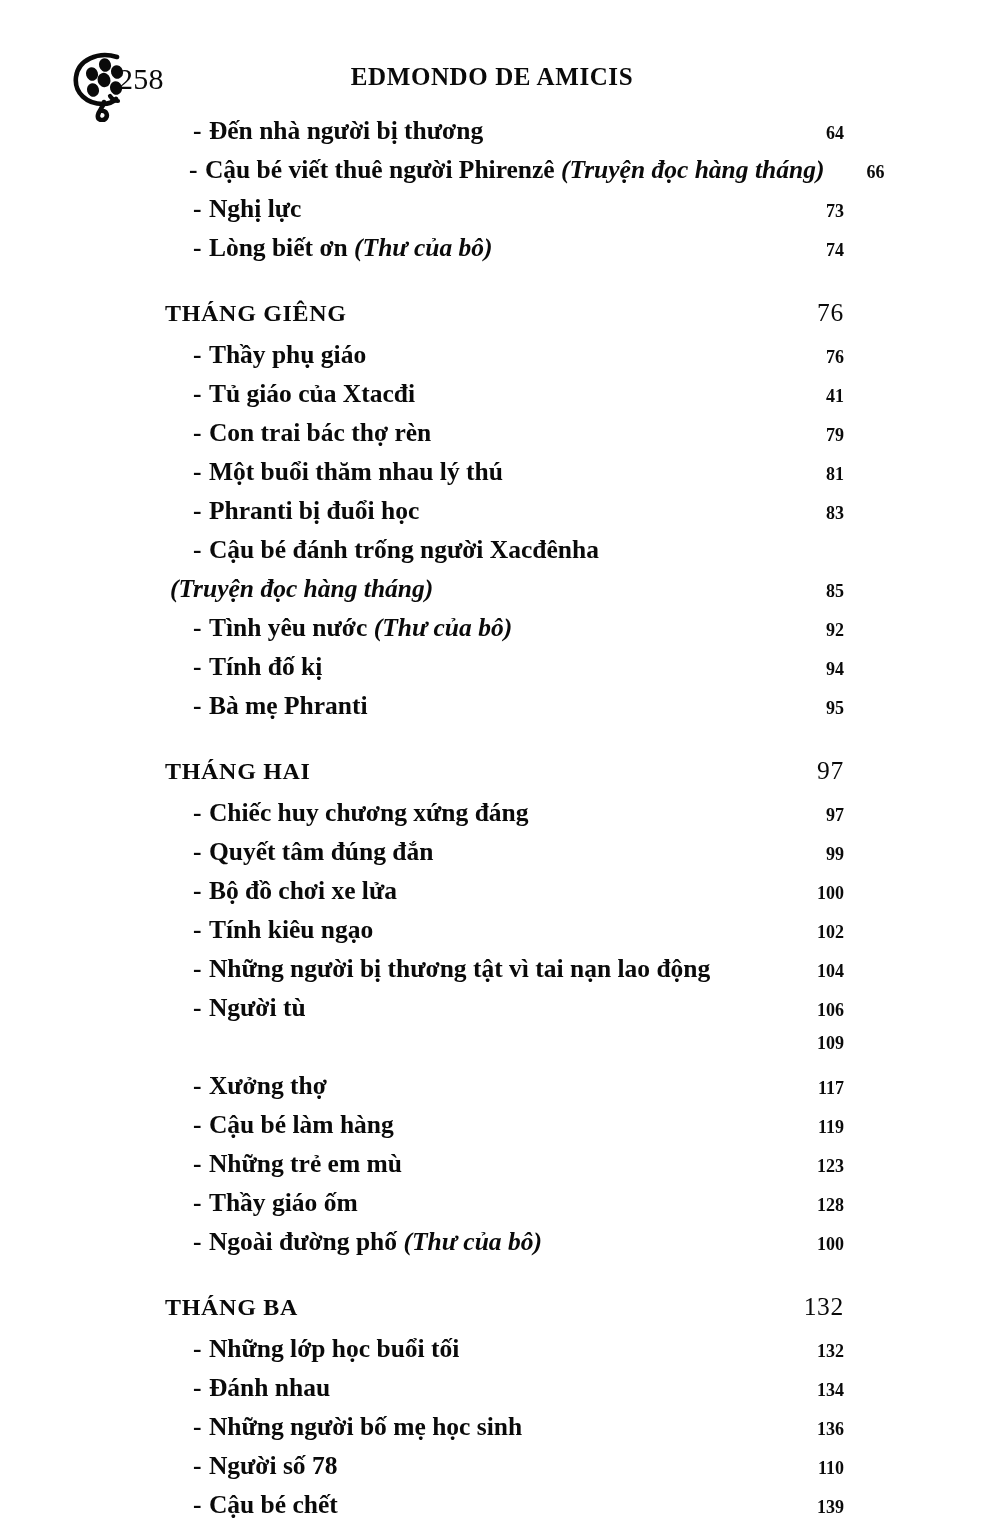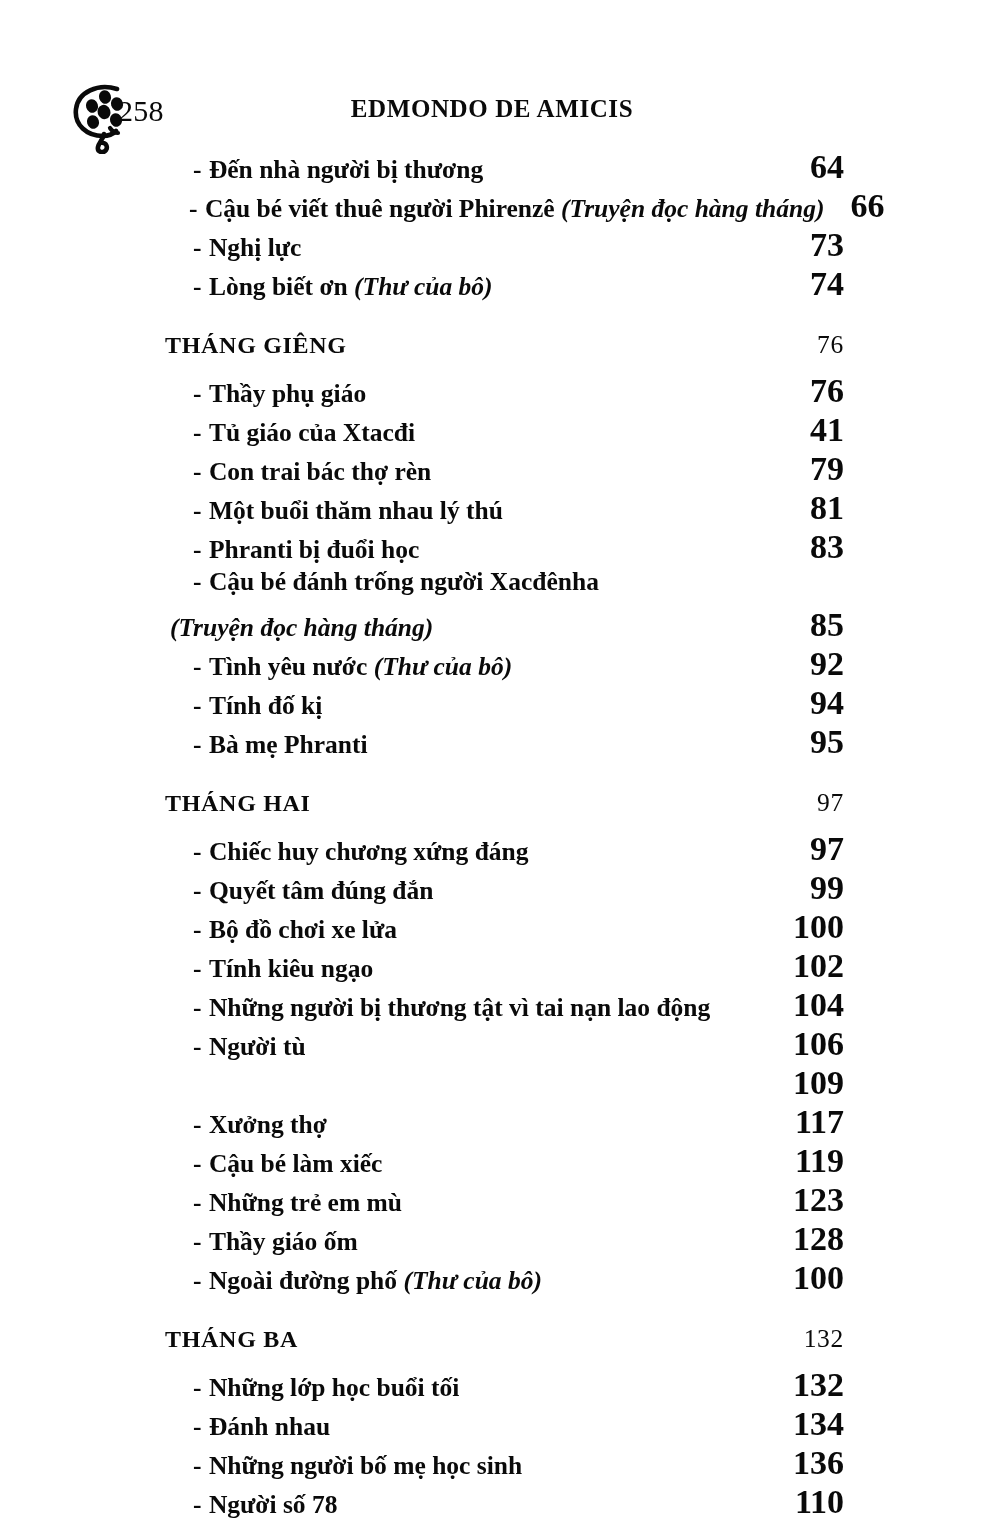--- a/index.html
+++ b/index.html
@@ -12,21 +12,20 @@
     height: 1525px;
     position: relative;
     font-family: "Liberation Serif", "DejaVu Serif", serif;
     color: #0a0a0a;
     overflow: hidden;
   }
 
   .page {
     position: absolute;
     inset: 0;
-    margin-top: 32px;
   }
 
   
   .running-head {
     position: absolute;
     top: 50px;
     left: 0;
     right: 0;
     height: 56px;
   }
@@ -86,21 +85,21 @@
     overflow: visible;
   }
   .row .leader {
     flex: 1 1 auto;
     min-width: 4px;
   }
   .row .pageno {
     flex: 0 0 auto;
     text-align: right;
     width: 56px;
-    font-size: 34px;
+    font-size: 18px;
   }
 
   
   .row.heading {
     font-weight: 700;
     letter-spacing: 0.7px;
     font-size: 24px;
     padding-left: 5px;
     height: 42px;
   }
@@ -267,21 +266,21 @@
       <div class="row entry tight">
         <span class="leader"></span>
         <span class="pageno">109</span>
       </div>
       <div class="row entry">
         <span class="title"><span class="dash">- </span><span>Xưởng thợ</span></span>
         <span class="leader"></span>
         <span class="pageno">117</span>
       </div>
       <div class="row entry">
-        <span class="title"><span class="dash">- </span><span>Cậu bé làm xiếc</span></span>
+        <span class="title"><span class="dash">- </span><span>Cậu bé làm hàng</span></span>
         <span class="leader"></span>
         <span class="pageno">119</span>
       </div>
       <div class="row entry">
         <span class="title"><span class="dash">- </span><span>Những trẻ em mù</span></span>
         <span class="leader"></span>
         <span class="pageno">123</span>
       </div>
       <div class="row entry">
         <span class="title"><span class="dash">- </span><span>Thầy giáo ốm</span></span>

